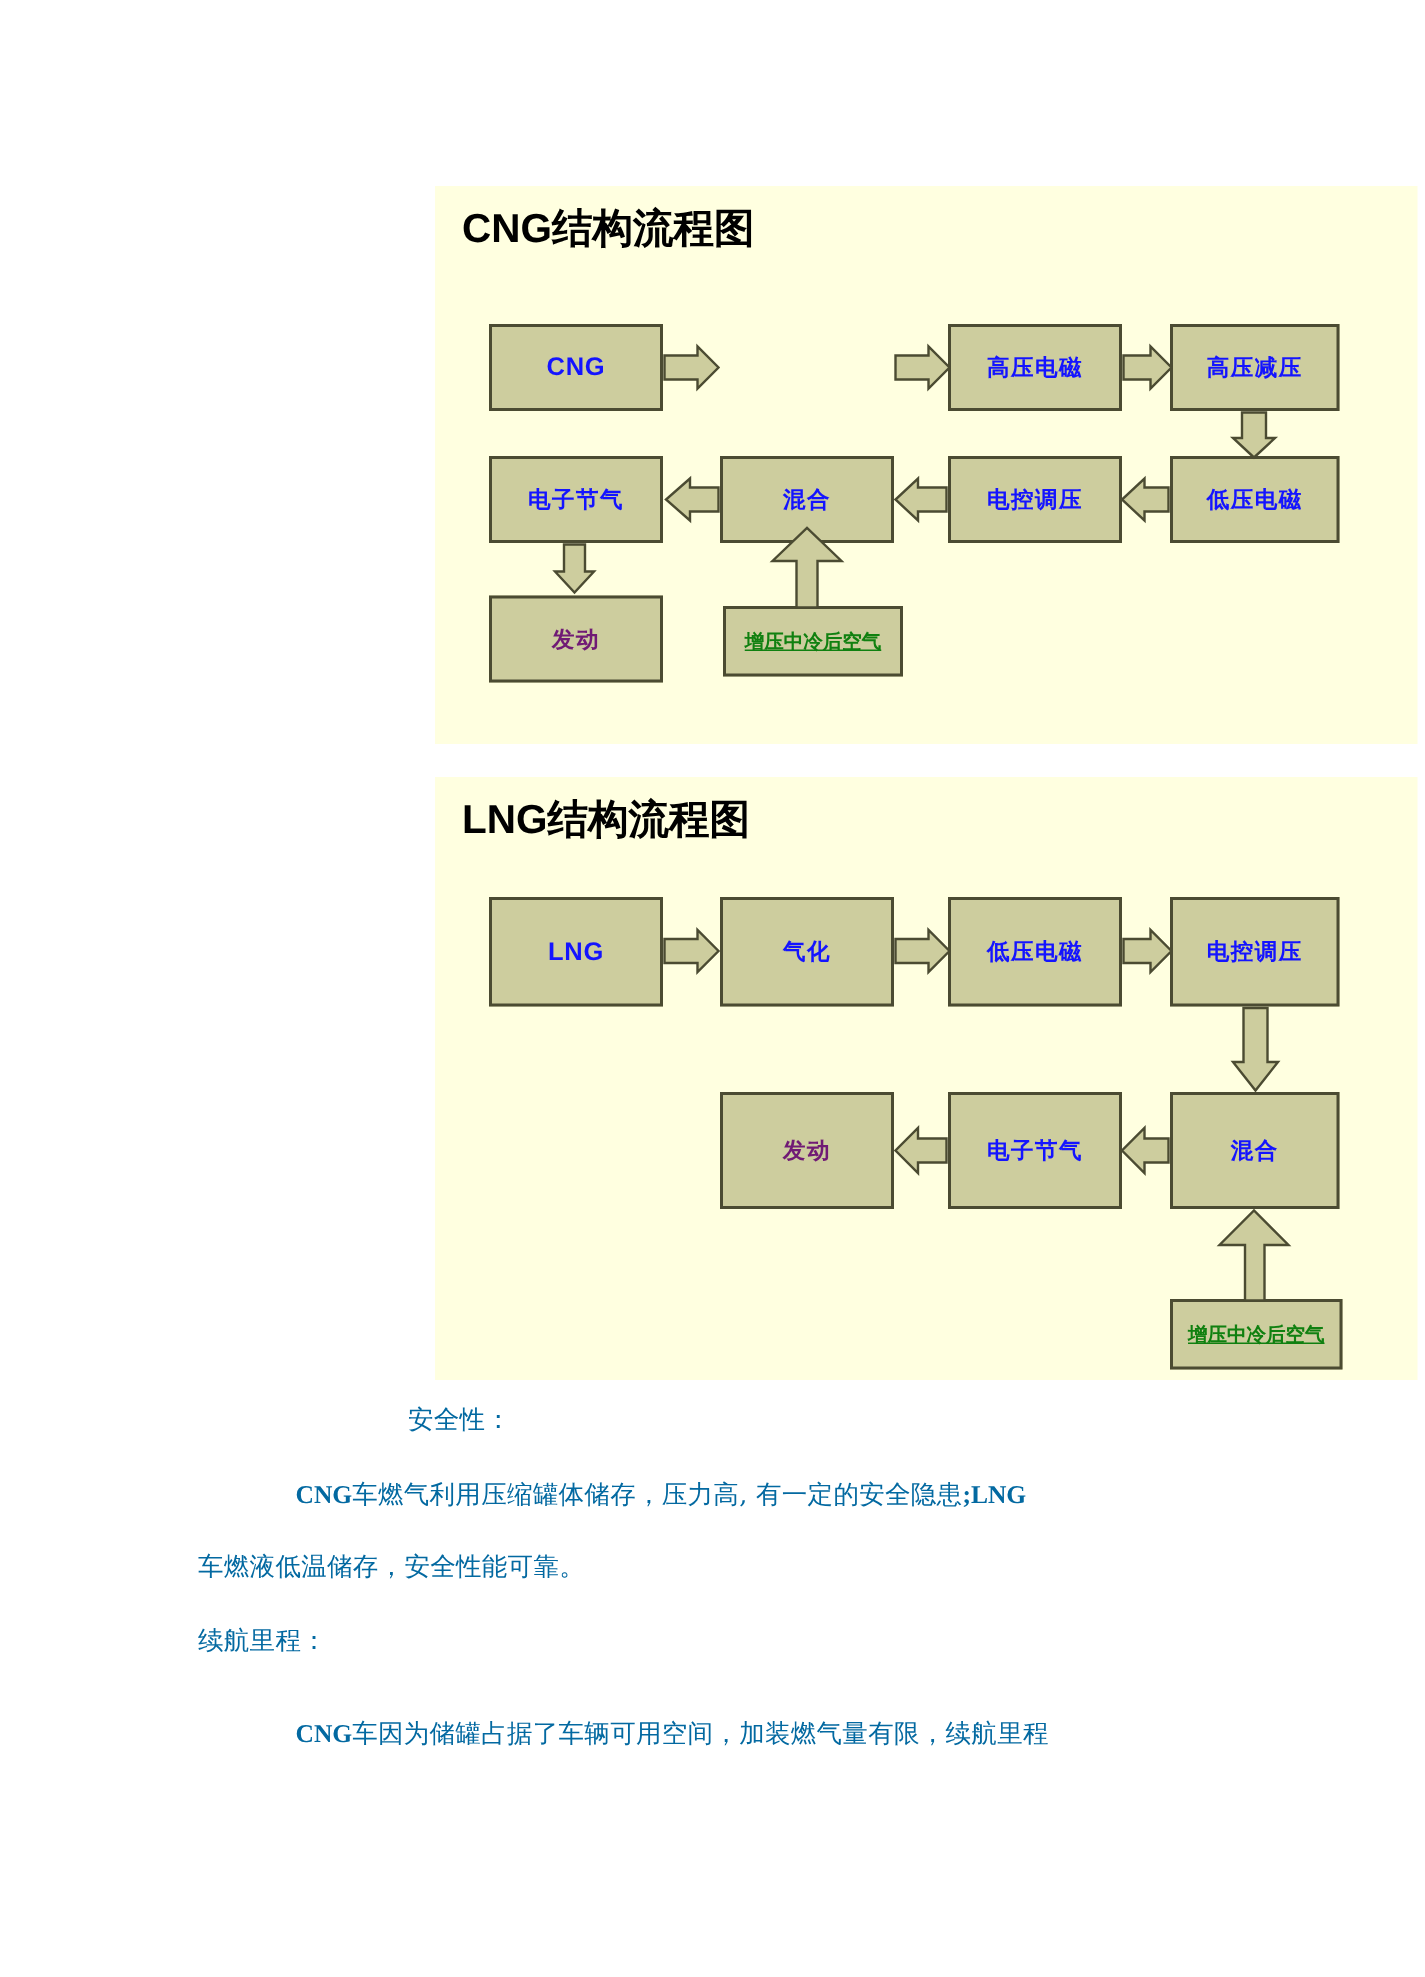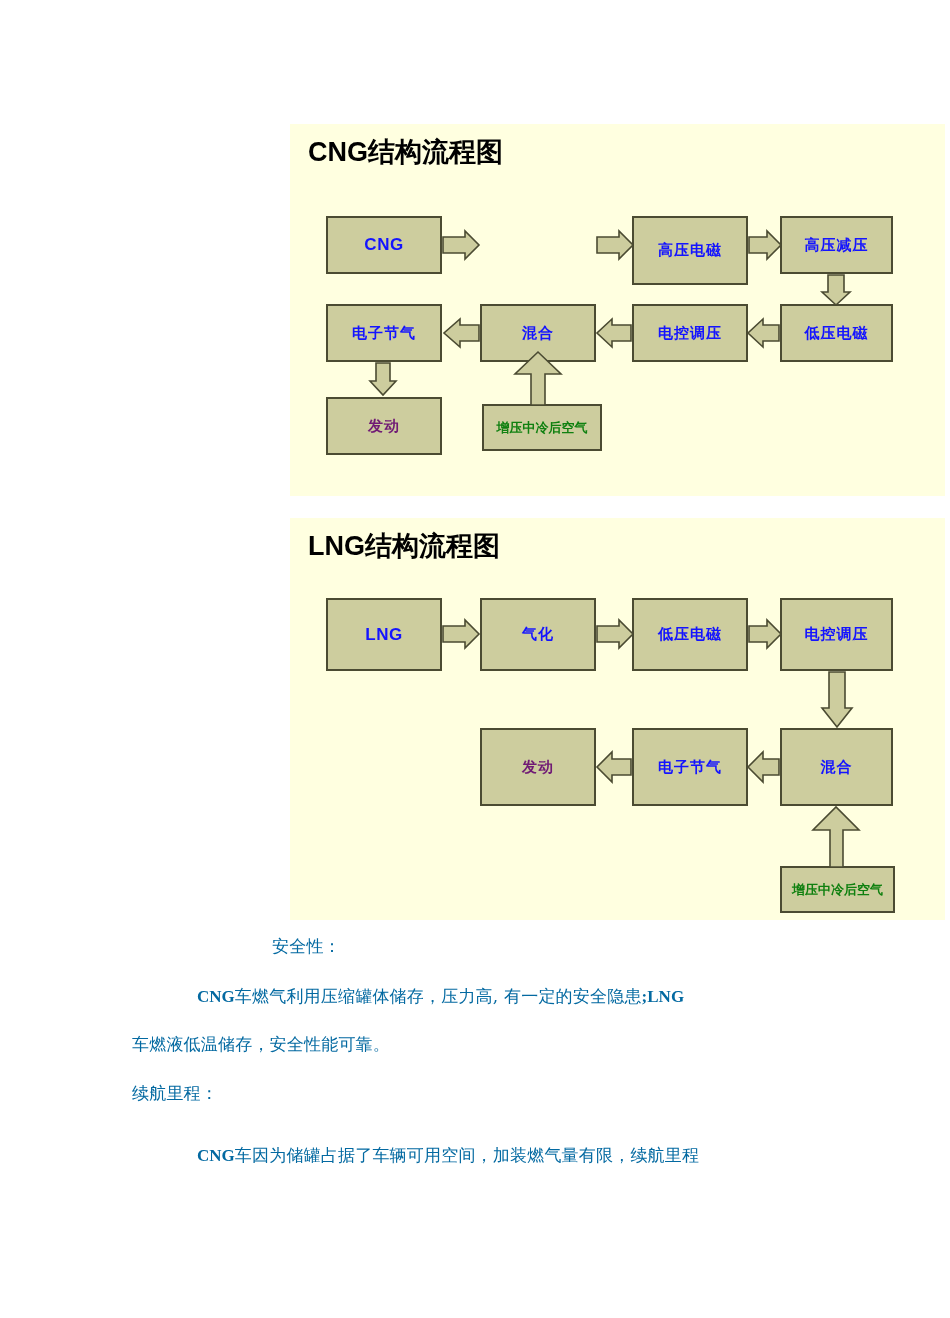--- a/index.html
+++ b/index.html
@@ -66,20 +66,21 @@
   .node.latin {
     font-family: "Liberation Sans", "DejaVu Sans", sans-serif;
     font-size: 17px;
     letter-spacing: 0.5px;
   }
   .node.engine { color: #701a75; }
   .node.air {
     color: #108010;
     font-size: 13px;
     letter-spacing: 0px;
+    text-decoration: underline;
   }
 
   
   .arrow-layer {
     position: absolute;
     left: 0; top: 0;
     width: 100%;
     height: 100%;
     pointer-events: none;
   }
@@ -102,21 +103,21 @@
 </head>
 <body>
 
 <div class="page">
 
   <div class="chart-canvas" id="cng-chart">
 
     <div class="chart-title"><span>CNG</span><span class="cjk">结构流程图</span></div>
 
     <div class="node latin" style="left:36px; top:92px; width:116px; height:58px;">CNG</div>
-    <div class="node" style="left:342px; top:92px; width:116px; height:69px;text-align:right;">高压电磁</div>
+    <div class="node" style="left:342px; top:92px; width:116px; height:58px;text-align:right;">高压电磁</div>
     <div class="node" style="left:490px; top:92px; width:113px; height:58px;">高压减压</div>
 
     <div class="node" style="left:36px; top:180px; width:116px; height:58px;">电子节气</div>
     <div class="node" style="left:190px; top:180px; width:116px; height:58px;">混合</div>
     <div class="node" style="left:342px; top:180px; width:116px; height:58px;">电控调压</div>
     <div class="node" style="left:490px; top:180px; width:113px; height:58px;">低压电磁</div>
 
     <div class="node engine" style="left:36px; top:273px; width:116px; height:58px;">发动</div>
     <div class="node air" style="left:192px; top:280px; width:120px; height:47px;">增压中冷后空气</div>
 

